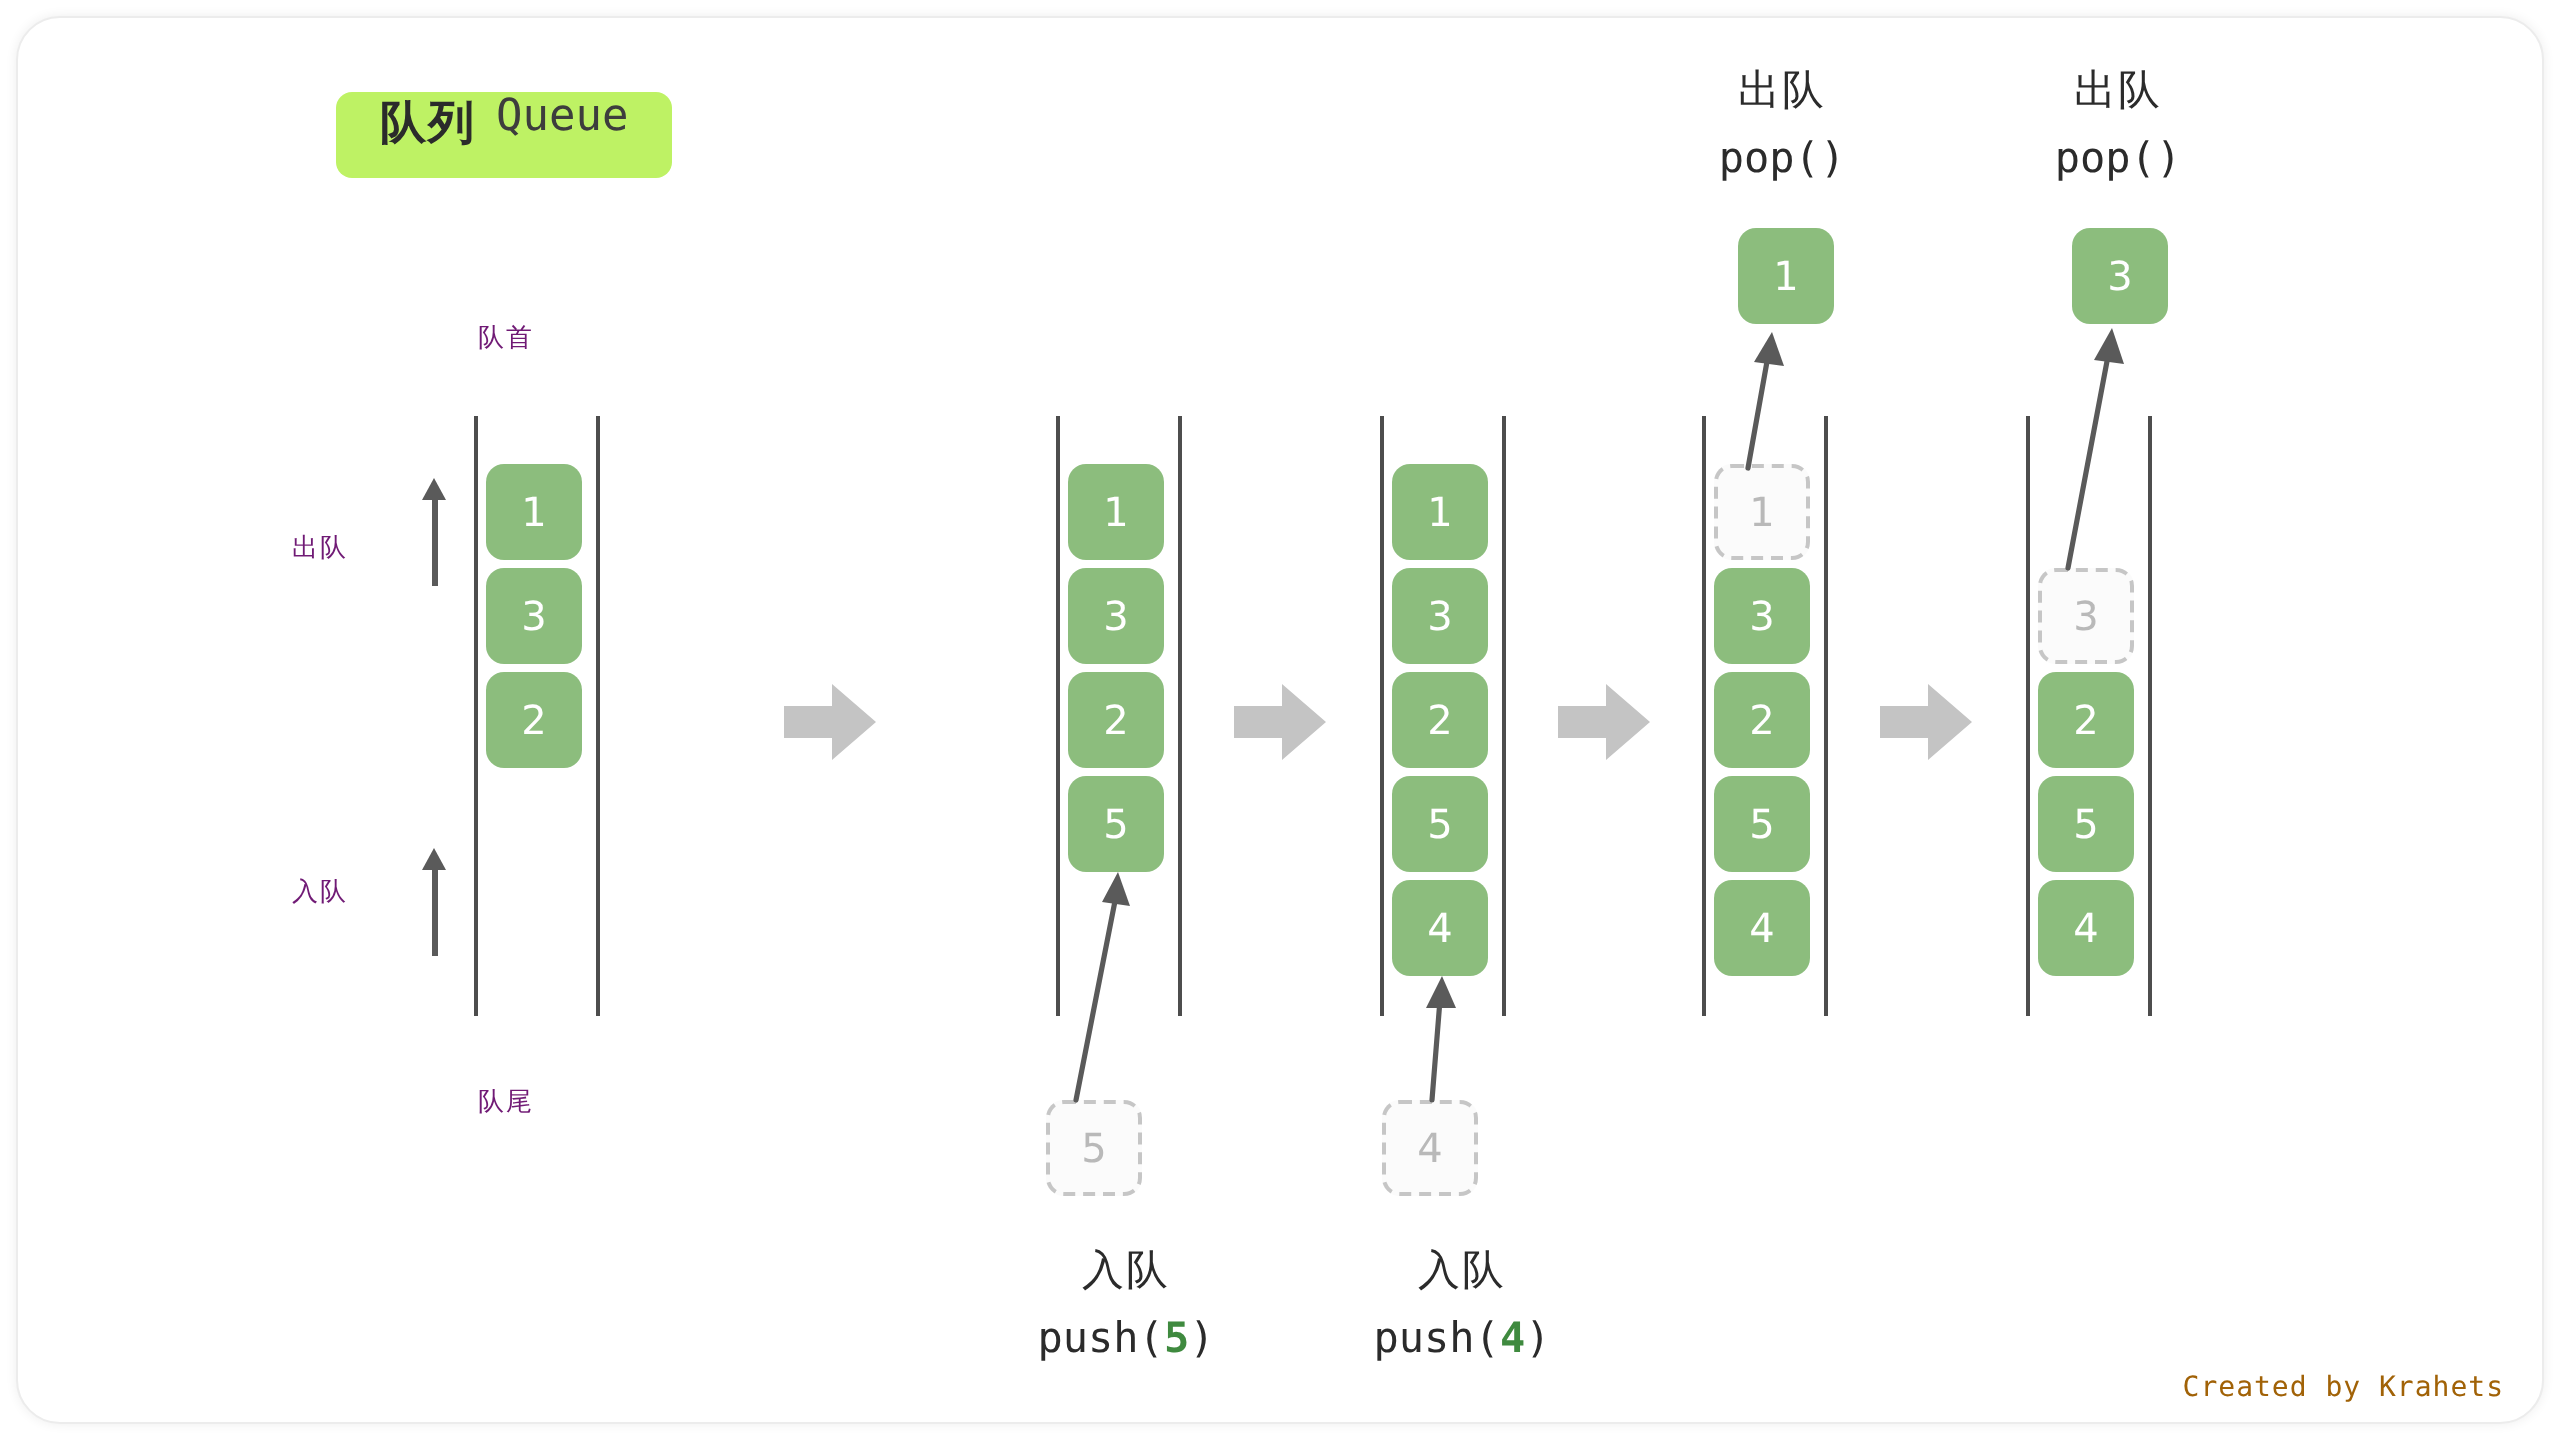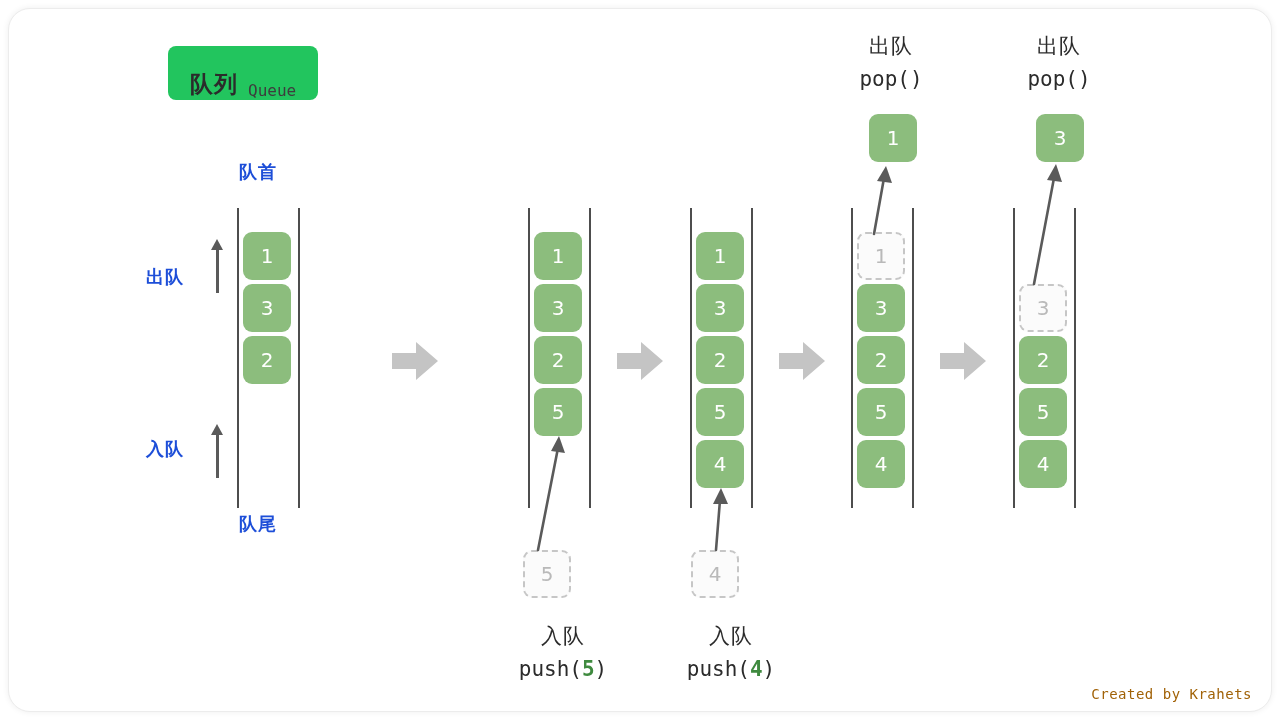--- a/index.html
+++ b/index.html
@@ -33,51 +33,51 @@
     border-radius: 22px;
     box-shadow: 0 0 6px rgba(0,0,0,0.07);
     box-sizing: border-box;
   }
 
   
   .title-badge {
     position: absolute;
     left: 168px;
     top: 46px;
-    height: 54px;
+    height: 43px;
     padding: 0 22px;
     display: flex;
-    align-items: flex-end;
+    align-items: flex-start;
     gap: 10px;
-    background: #22c55e;
+    background: #bef264;
     border-radius: 8px;
     box-sizing: border-box;
   }
   .title-cn {
     font-size: 23px;
     font-weight: bold;
     color: #2b2b2b;
     letter-spacing: 1px;
   }
   .title-en {
-    font-size: 16px;
+    font-size: 22px;
     color: #3d3d3d;
     font-family: "DejaVu Sans Mono", "Liberation Mono", monospace;
   }
 
   
   .abs {
     position: absolute;
     white-space: nowrap;
   }
 
   .label-cn-bold {
-    font-size: 18px;
-    font-weight: bold;
-    color: #1d4ed8;
+    font-size: 13px;
+    font-weight: normal;
+    color: #701a75;
     letter-spacing: 1px;
   }
 
   .op-label {
     font-size: 21px;
     color: #2b2b2b;
     line-height: 1.55;
     text-align: center;
   }
   .op-label .cn {
@@ -169,21 +169,21 @@
 
 <div id="canvas">
   <div class="card"></div>
 
   <div class="title-badge">
     <span class="title-cn">队列</span>
     <span class="title-en">Queue</span>
   </div>
 
   <div class="abs label-cn-bold" style="left:239px; top:160px;">队首</div>
-  <div class="abs label-cn-bold" style="left:239px; top:512px;">队尾</div>
+  <div class="abs label-cn-bold" style="left:239px; top:542px;">队尾</div>
   <div class="abs label-cn-bold" style="left:146px; top:265px;">出队</div>
   <div class="abs label-cn-bold" style="left:146px; top:437px;">入队</div>
 
   <div class="vbar" style="left:216px; top:249px; height:44px;"></div>
   <div class="vhead" style="left:211px; top:239px;"></div>
 
   <div class="vbar" style="left:216px; top:434px; height:44px;"></div>
   <div class="vhead" style="left:211px; top:424px;"></div>
 
   <div>

